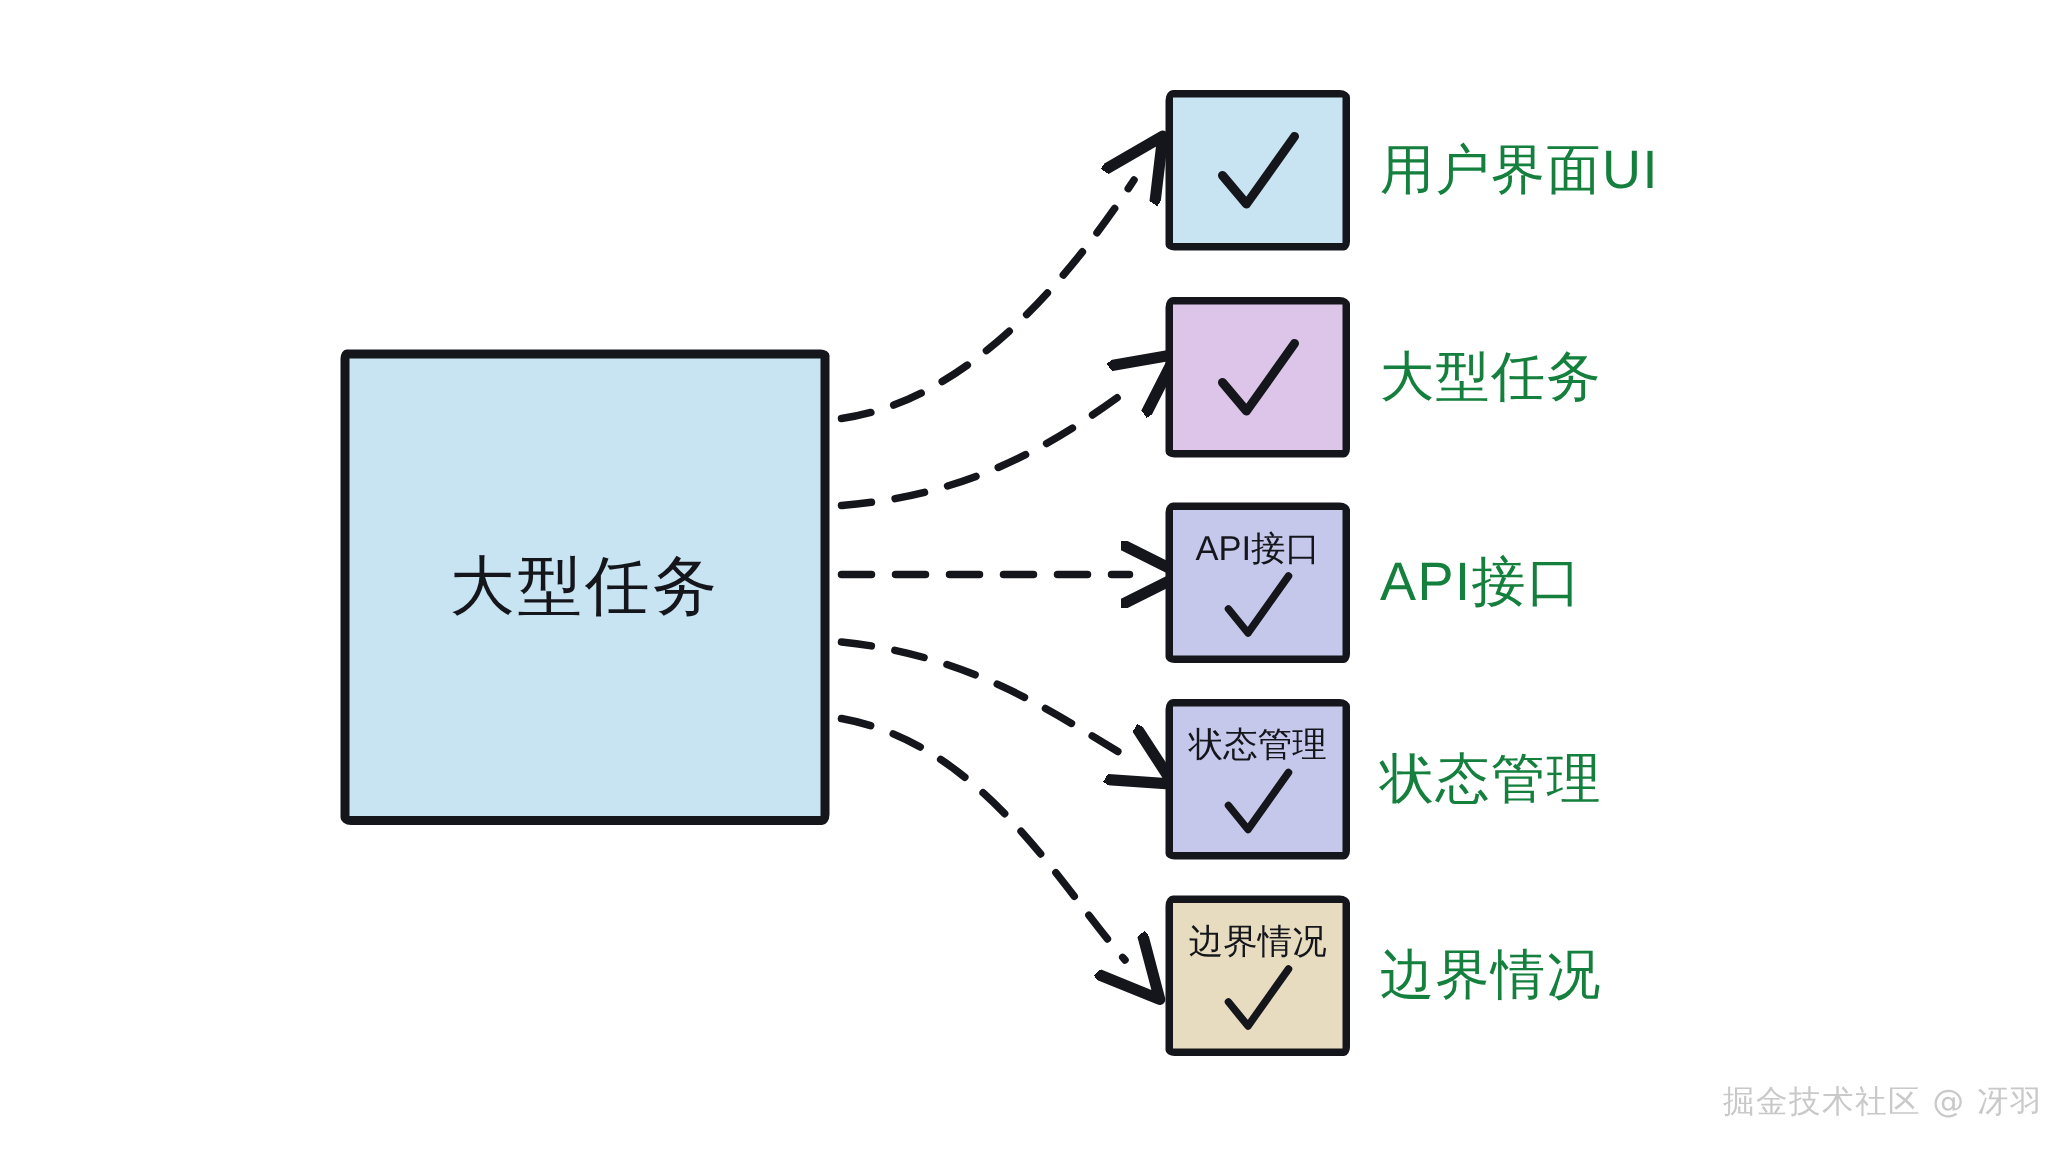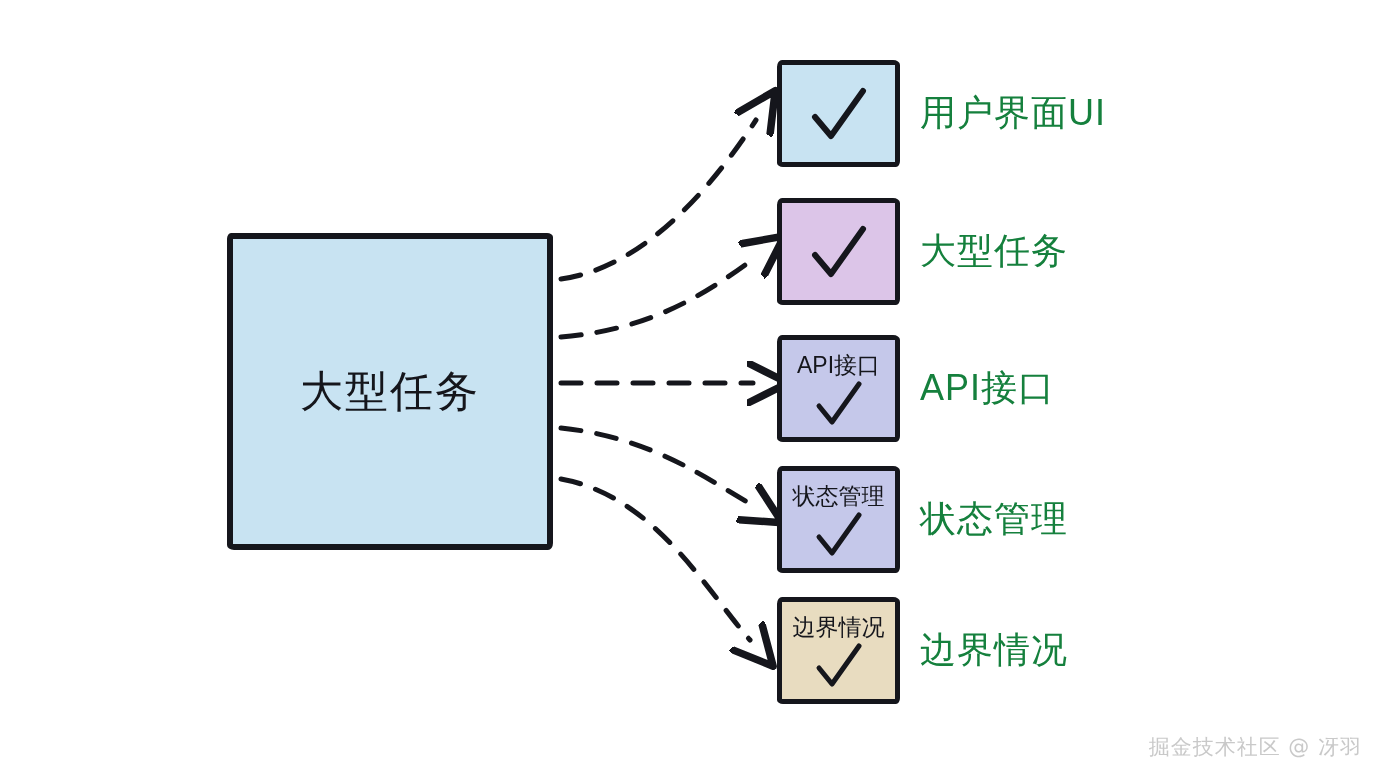--- a/index.html
+++ b/index.html
@@ -84,21 +84,21 @@
     color: #15803d;
     letter-spacing: 1px;
     white-space: nowrap;
     line-height: 1;
   }
 
   
   #watermark {
     position: absolute;
     right: 14px;
-    bottom: 7px;
+    bottom: 20px;
     font-size: 21px;
     color: #c9c9c9;
     letter-spacing: 1px;
     white-space: nowrap;
     font-family: "DejaVu Sans", "Liberation Sans", sans-serif;
   }
 
   #arrows {
     position: absolute;
     left: 0; top: 0;

